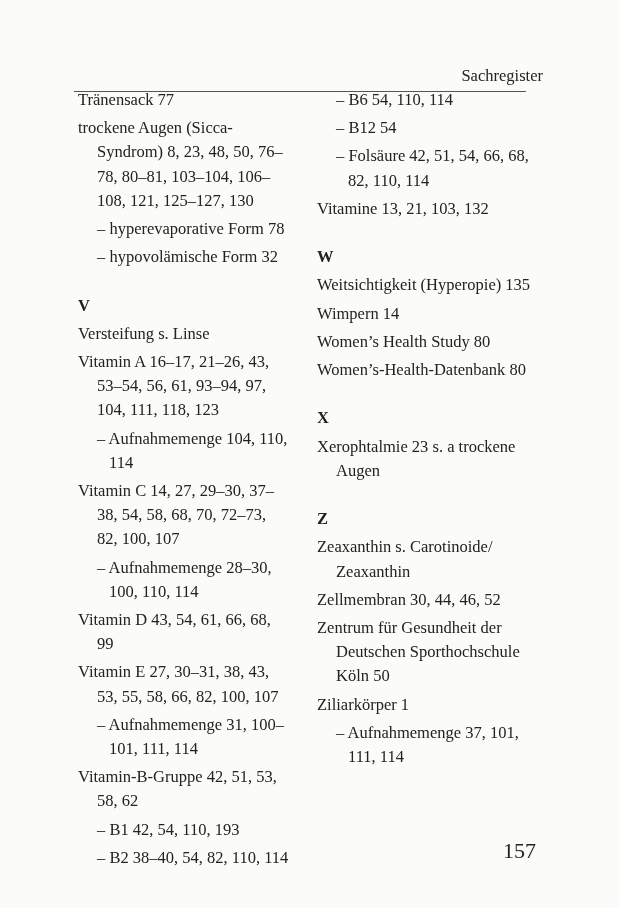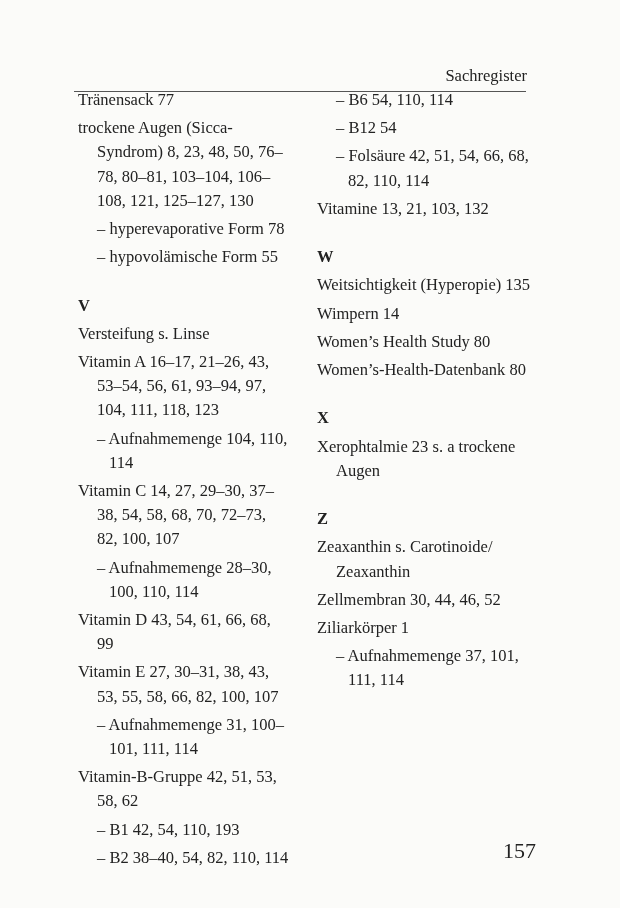--- a/index.html
+++ b/index.html
@@ -6,21 +6,21 @@
     body {
       width: 620px; height: 908px;
       background: #fbfbf9;
       font-family: "Liberation Serif", "DejaVu Serif", serif;
       color: #222;
       position: relative;
       overflow: hidden;
     }
     .running-head {
       position: absolute;
-      right: 93px; top: 66px;
+      right: 77px; top: 66px;
       font-size: 16.5px;
       color: #222;
     }
     .head-rule {
       position: absolute;
       left: 74px; top: 91px;
       width: 452px; height: 0;
       border-top: 1px solid #555;
     }
     .col {
@@ -47,21 +47,21 @@
 </head>
 <body>
 
 <div class="running-head">Sachregister</div>
 <div class="head-rule"></div>
 
 <div class="col col-left">
     <p class="entry main">Tränensack 77</p>
     <p class="entry main">trockene Augen (Sicca-Syndrom) 8, 23, 48, 50, 76–78, 80–81, 103–104, 106–108, 121, 125–127, 130</p>
     <p class="entry sub">– hyperevaporative Form 78</p>
-    <p class="entry sub">– hypovolämische Form 55</p>
+    <p class="entry sub">– hypovolämische Form 32</p>
     <p class="entry letter">V</p>
     <p class="entry main">Versteifung s. Linse</p>
     <p class="entry main">Vitamin A 16–17, 21–26, 43, 53–54, 56, 61, 93–94, 97, 104, 111, 118, 123</p>
     <p class="entry sub">– Aufnahmemenge 104, 110, 114</p>
     <p class="entry main">Vitamin C 14, 27, 29–30, 37–38, 54, 58, 68, 70, 72–73, 82, 100, 107</p>
     <p class="entry sub">– Aufnahmemenge 28–30, 100, 110, 114</p>
     <p class="entry main">Vitamin D 43, 54, 61, 66, 68, 99</p>
     <p class="entry main">Vitamin E 27, 30–31, 38, 43, 53, 55, 58, 66, 82, 100, 107</p>
     <p class="entry sub">– Aufnahmemenge 31, 100–101, 111, 114</p>
     <p class="entry main">Vitamin-B-Gruppe 42, 51, 53, 58, 62</p>
@@ -76,17 +76,18 @@
     <p class="entry letter">W</p>
     <p class="entry main">Weitsichtigkeit (Hyperopie) 135</p>
     <p class="entry main">Wimpern 14</p>
     <p class="entry main">Women’s Health Study 80</p>
     <p class="entry main">Women’s-Health-Datenbank 80</p>
     <p class="entry letter">X</p>
     <p class="entry main">Xerophtalmie 23 s. a trockene Augen</p>
     <p class="entry letter">Z</p>
     <p class="entry main">Zeaxanthin s. Carotinoide/ Zeaxanthin</p>
     <p class="entry main">Zellmembran 30, 44, 46, 52</p>
+    <p class="entry main">Zentrum für Gesundheit der Deutschen Sporthochschule Köln 50</p>
     <p class="entry main">Ziliarkörper 1</p>
     <p class="entry sub">– Aufnahmemenge 37, 101, 111, 114</p>
   </div>
 
 <div class="page-number">157</div>
 
 </body></html>

